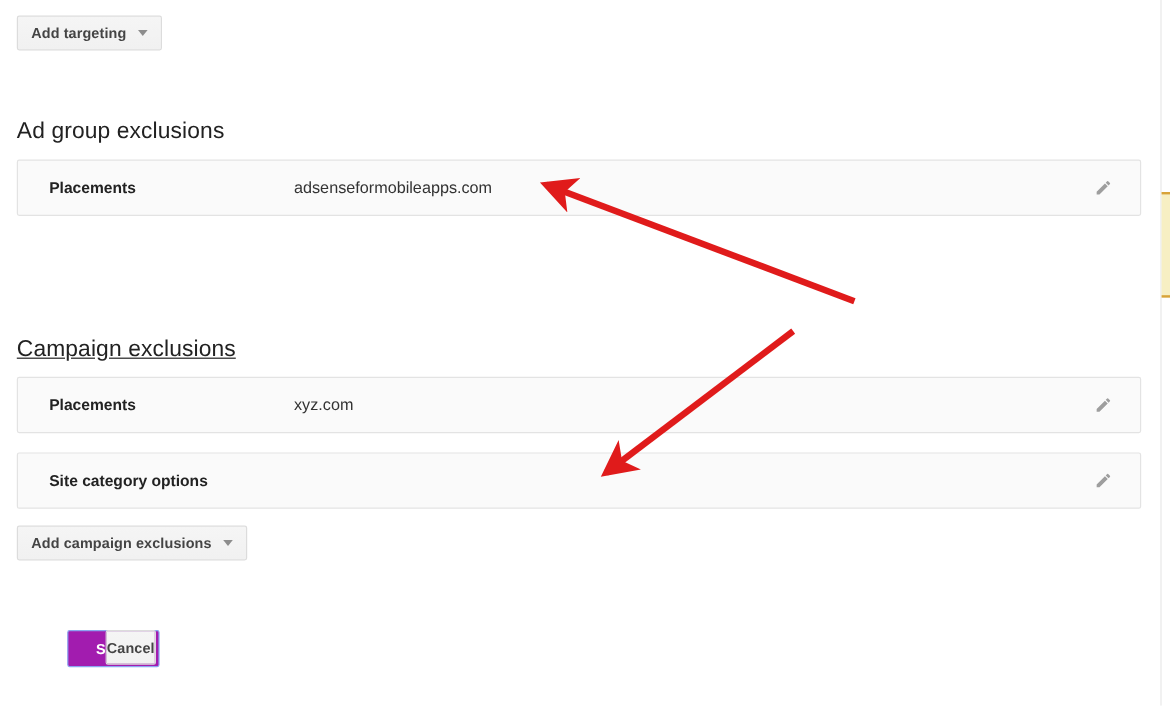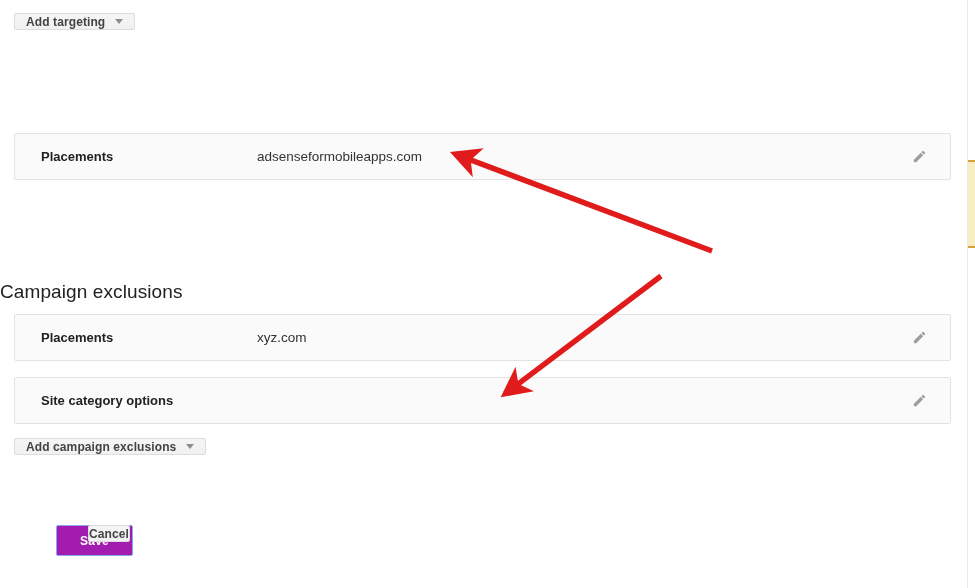--- a/index.html
+++ b/index.html
@@ -20,21 +20,21 @@
     position: absolute;
     left: 0; top: 0;
     width: 975px;
     height: 588px;
   }
 
   
   .btn {
     position: absolute;
     box-sizing: border-box;
-    height: 17px;
+    height: 29px;
     background: linear-gradient(to bottom, #f5f5f5 0%, #f1f1f1 100%);
     border: 1px solid #dcdcdc;
     border-radius: 2px;
     color: #444444;
     font-size: 12px;
     font-weight: bold;
     font-family: "Liberation Sans", sans-serif;
     display: flex;
     align-items: center;
     padding: 0 11px;
@@ -81,21 +81,21 @@
   .row-label {
     position: absolute;
     left: 26px;
     font-size: 13px;
     font-weight: bold;
     color: #222222;
     white-space: nowrap;
   }
   .row-value {
     position: absolute;
-    left: 242px;
+    left: 230px;
     font-size: 13.5px;
     font-weight: normal;
     color: #333333;
     white-space: nowrap;
     display: flex;
     align-items: center;
   }
   .row-edit {
     position: absolute;
     right: 22px;
@@ -173,37 +173,38 @@
 </head>
 <body>
 
 <div id="page">
 
   <div class="btn" style="left:14px; top:13px;">
     <span>Add targeting</span>
     <span class="caret"></span>
   </div>
 
+  <div class="section-heading" style="left:14px; top:99px;">Ad group exclusions</div>
 
   <div class="card" style="top:133px;">
     <div class="row">
       <span class="row-label">Placements</span>
       <span class="row-value">
         <span>adsenseformobileapps.com</span>
       </span>
       <span class="row-edit">
         <svg width="15" height="15" viewBox="0 0 24 24" aria-hidden="true">
           <path fill="#9e9e9e" d="M3 17.25V21h3.75L17.81 9.94l-3.75-3.75L3 17.25zM20.71 7.04a1 1 0 0 0 0-1.41l-2.34-2.34a1 1 0 0 0-1.41 0l-1.83 1.83 3.75 3.75 1.83-1.83z"></path>
         </svg>
       </span>
     </div>
   </div>
 
 
-  <div class="section-heading" style="left:0; top:281px;">Campaign exclusions</div>
+  <div class="section-heading" style="left:14px; top:281px;text-decoration:underline;">Campaign exclusions</div>
 
   <div class="card" style="top:314px;">
     <div class="row">
       <span class="row-label">Placements</span>
       <span class="row-value">
         <span>xyz.com</span>
       </span>
       <span class="row-edit">
         <svg width="15" height="15" viewBox="0 0 24 24" aria-hidden="true">
           <path fill="#9e9e9e" d="M3 17.25V21h3.75L17.81 9.94l-3.75-3.75L3 17.25zM20.71 7.04a1 1 0 0 0 0-1.41l-2.34-2.34a1 1 0 0 0-1.41 0l-1.83 1.83 3.75 3.75 1.83-1.83z"></path>

